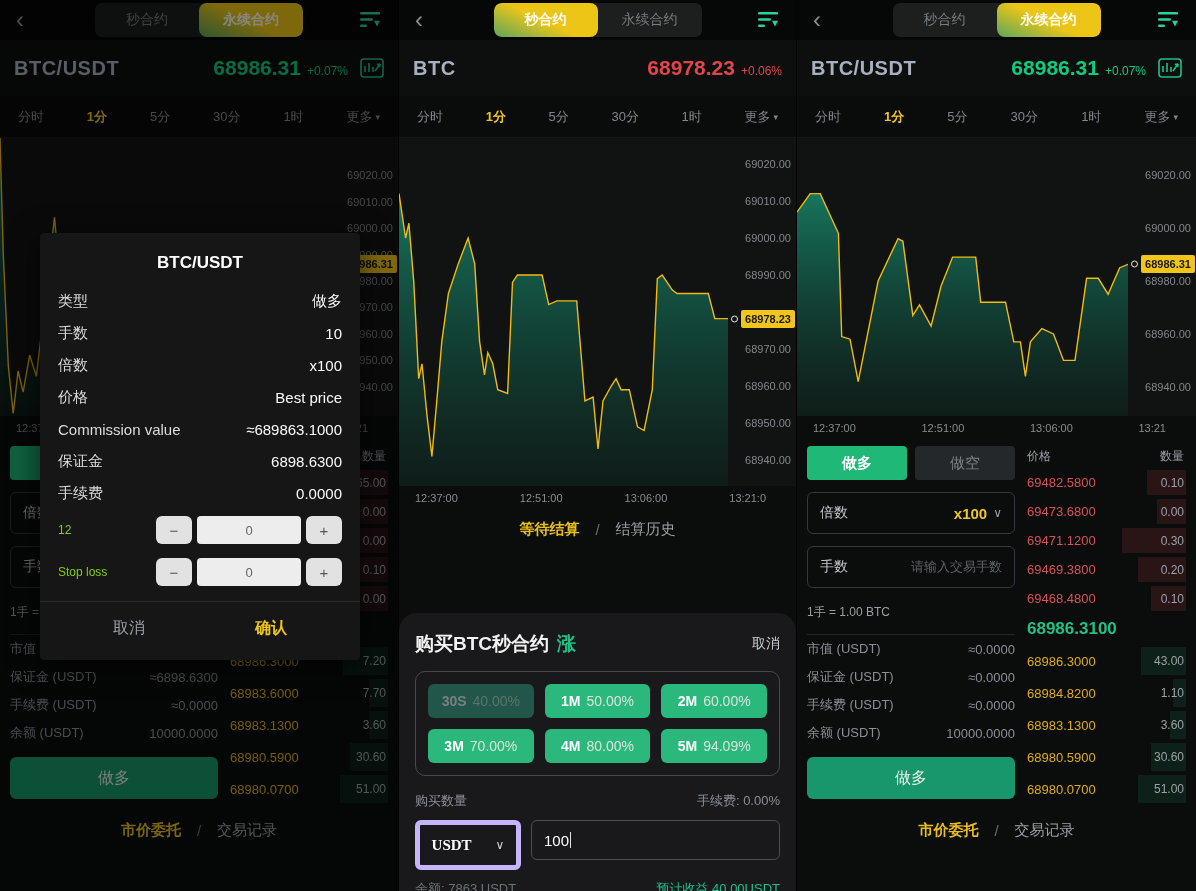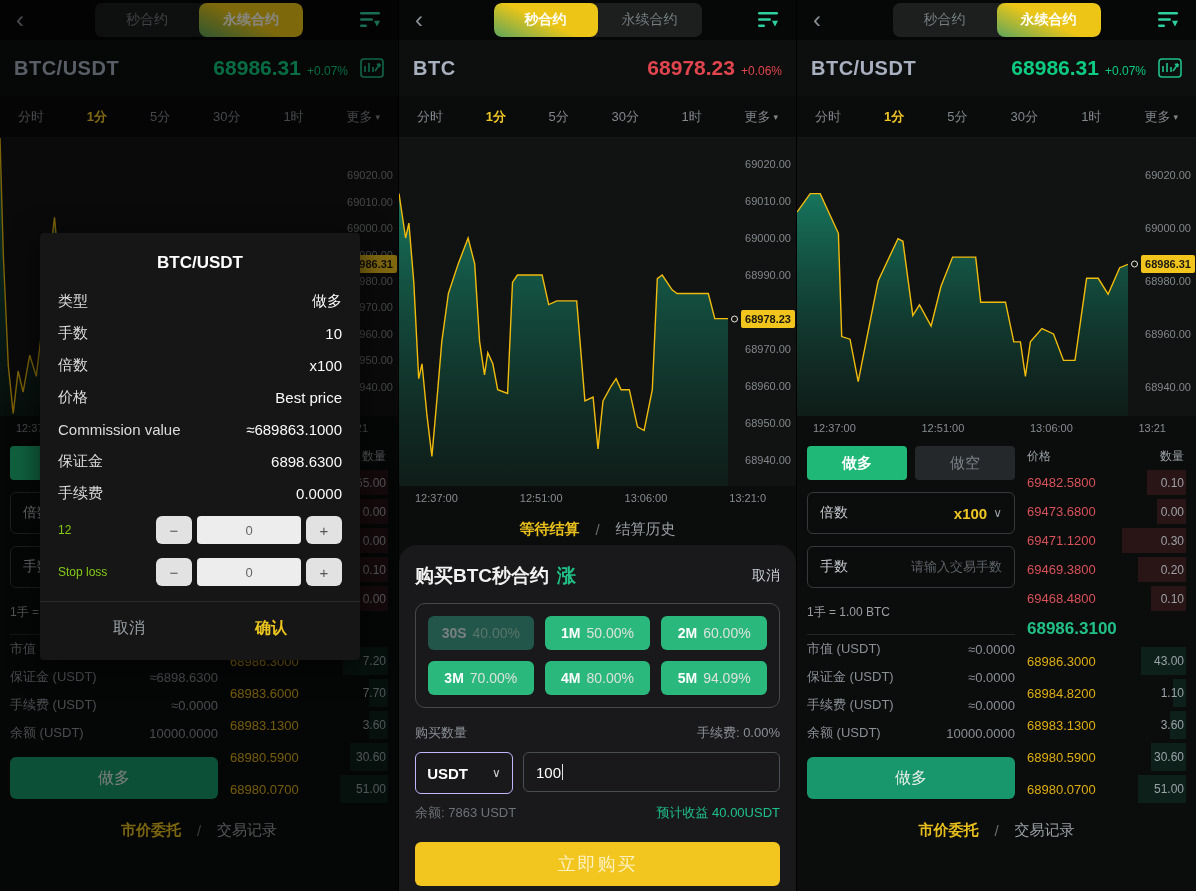--- a/index.html
+++ b/index.html
@@ -95,35 +95,35 @@
   .stepper{display:flex;align-items:center;gap:5px;}
   .stepbtn{width:36px;height:28px;background:#e2e2e2;border:none;border-radius:6px;color:#555;font-size:15px;cursor:pointer;line-height:1;}
   .stepval{width:104px;height:28px;background:#ededed;border-radius:4px;color:#666;font-size:13px;display:flex;align-items:center;justify-content:center;}
   .mdivider{margin:8px -18px 0 -18px;border-top:1px solid #2b2b2b;}
   .mfooter{display:flex;height:52px;}
   .mbtn{flex:1;display:flex;align-items:center;justify-content:center;font-size:16px;cursor:pointer;}
   .mbtn.cancel{color:#9aa0a6;}
   .mbtn.confirm{color:#ecc51e;font-weight:bold;}
 
   
-  .sheet{position:absolute;left:0;right:0;bottom:0;height:346px;background:#19191b;border-radius:18px 18px 0 0;padding:18px 16px;box-sizing:border-box;z-index:25;}
+  .sheet{position:absolute;left:0;right:0;bottom:0;height:278px;background:#19191b;border-radius:18px 18px 0 0;padding:18px 16px;box-sizing:border-box;z-index:25;}
   .sheethead{display:flex;align-items:center;}
   .stitle{font-size:19px;font-weight:bold;color:#f2f2f2;}
   .sdir{font-size:19px;font-weight:bold;color:#21c087;margin-left:8px;}
   .scancel{margin-left:auto;font-size:14px;color:#c9ced4;cursor:pointer;}
   .optbox{margin-top:14px;border:1px solid #46484c;border-radius:10px;padding:12px;display:grid;grid-template-columns:1fr 1fr 1fr;gap:11px;}
   .pill{height:34px;border-radius:6px;background:#2ab87c;display:flex;align-items:center;justify-content:center;gap:6px;cursor:pointer;}
   .pill .pdur{font-weight:bold;font-size:14px;color:#fff;}
   .pill .ppct{font-size:14px;color:#dbe2dd;}
   .pill.dim{background:#23564a;}
   .pill.dim .pdur{color:#79807f;}
   .pill.dim .ppct{color:#577568;}
   .amtrow{margin-top:16px;display:flex;justify-content:space-between;font-size:13px;color:#8b9097;}
   .inrow{margin-top:10px;display:flex;}
-  .ddl{width:96px;height:40px;border:1px solid #c4b5fd;border-radius:6px;display:flex;align-items:center;justify-content:center;gap:24px;cursor:pointer;}
+  .ddl{width:96px;height:40px;border:5px solid #c4b5fd;border-radius:6px;display:flex;align-items:center;justify-content:center;gap:24px;cursor:pointer;font-family:Liberation Serif, serif;}
   .ddl .cur{font-size:15px;font-weight:bold;color:#fff;}
   .ddl .caret{color:#cfd3d8;font-size:12px;}
   .ain{flex:1;margin-left:10px;height:40px;border:1px solid #4a4d52;border-radius:6px;display:flex;align-items:center;padding:0 12px;box-sizing:border-box;}
   .ain .v{font-size:15px;color:#fff;}
   .ain .icaret{width:1px;height:16px;background:#dfe2e6;margin-left:1px;}
   .balrow{margin-top:10px;display:flex;justify-content:space-between;font-size:13px;}
   .bal{color:#6d7278;} .prof{color:#1fc08a;}
   .buybtn{margin-top:20px;width:100%;height:44px;border:none;border-radius:6px;background:#f2c51f;color:#fdf2c0;font-size:18px;letter-spacing:2px;cursor:pointer;font-family:inherit;}
 </style>
 </head>

